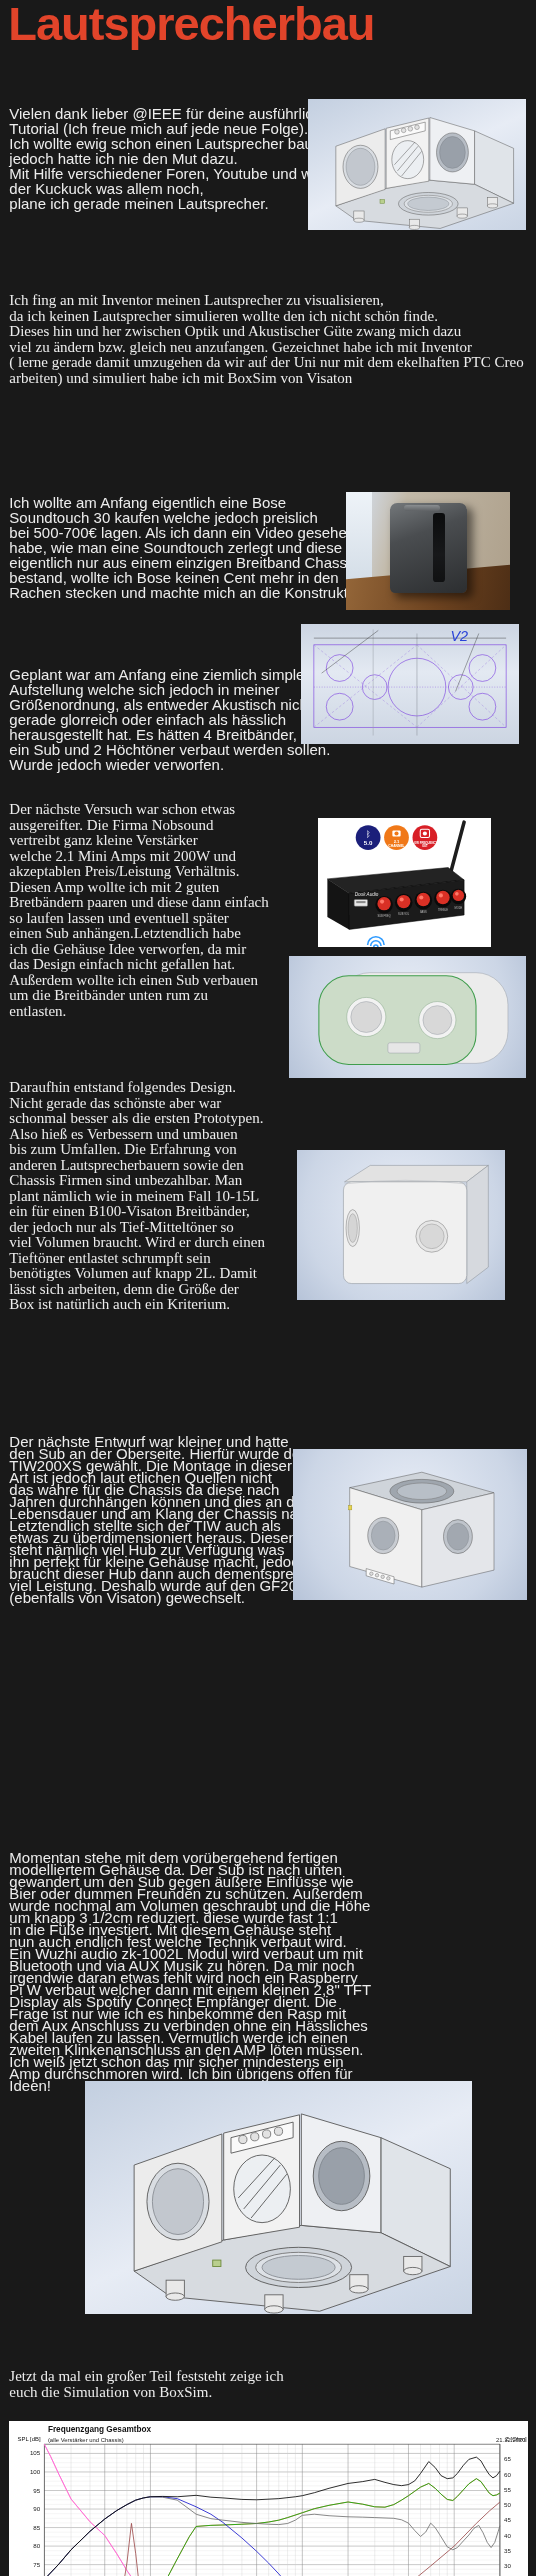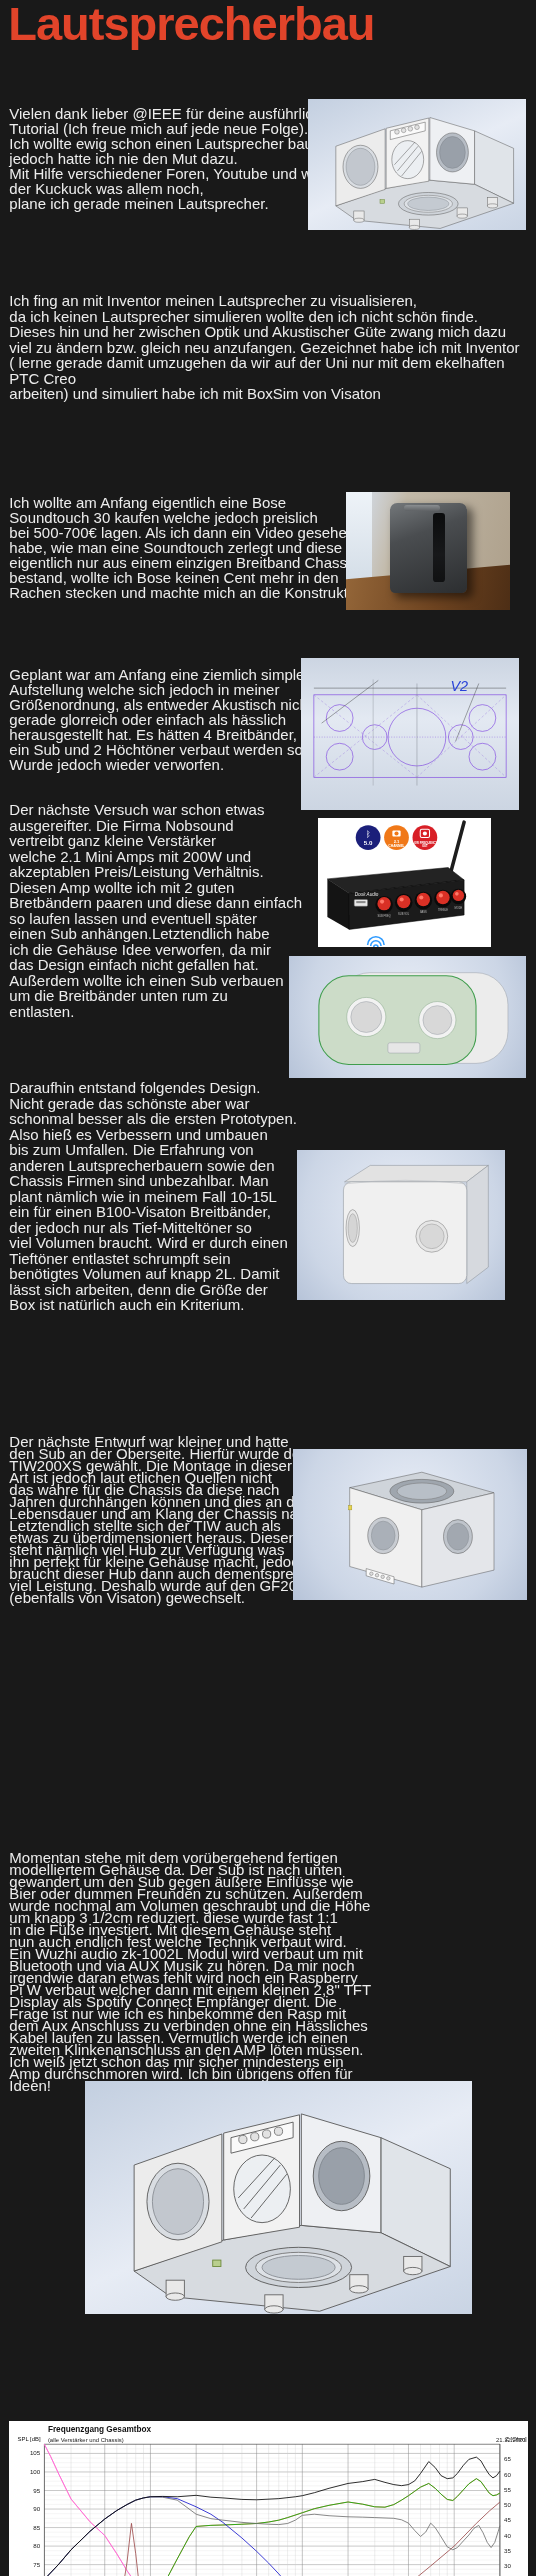--- a/index.html
+++ b/index.html
@@ -5,21 +5,21 @@
   :root{
     --bg:#191919; --accent:#e2442a; --body:#ededed;
   }
   html,body{margin:0;padding:0;background:var(--bg);}
   #page{position:relative;width:536px;height:3673px;background:var(--bg);
         font-family:"Liberation Sans","DejaVu Sans",sans-serif;overflow:hidden;}
   h1.title{position:absolute;left:8.2px;top:-4.1px;margin:0;font-size:47px;font-weight:bold;
            color:var(--accent);letter-spacing:-1px;}
   .para{position:absolute;left:9.3px;color:var(--body);font-size:15px;line-height:15px;
         white-space:pre-line;}
-  .lh30{line-height:15.5px;} .lh31{line-height:12px;}
+  .lh30{line-height:15.5px;font-family:Liberation Serif, serif;} .lh31{line-height:12px;}
   .imgbox{position:absolute;overflow:hidden;}
   .bg-cad{background:linear-gradient(155deg,#c3cfe0 0%,#e7ecf5 50%,#c9d4e4 100%);}
   .bg-blue{background:radial-gradient(circle at 50% 40%,#e9eef7 0%,#ccd6e6 70%,#b6c3d8 100%);}
   .bg-draw{background:linear-gradient(#ccd5e2,#e3e9f2 40%,#ccd5e2);}
   .bg-white{background:#ffffff;}
   svg{display:block;}
   svg text{font-family:"Liberation Sans","DejaVu Sans",sans-serif;}
   
   #chart-panel{position:absolute;left:8.8px;top:2421px;width:519px;height:278px;background:#fff;}
   
@@ -121,21 +121,21 @@
   </div>
 
   <div class="para" style="top:667px">Geplant war am Anfang eine ziemlich simple
 Aufstellung welche sich jedoch in meiner
 Größenordnung, als entweder Akustisch nicht
 gerade glorreich oder einfach als hässlich
 herausgestellt hat. Es hätten 4 Breitbänder,
 ein Sub und 2 Höchtöner verbaut werden sollen.
 Wurde jedoch wieder verworfen.</div>
 
-  <div class="imgbox bg-draw" style="left:301px;top:658px;width:218px;height:152px">
+  <div class="imgbox bg-draw" style="left:301px;top:624px;width:218px;height:120px">
     <svg viewBox="0 0 423 232" width="100%" height="100%">
       <g stroke="#7b3fe0" fill="none" stroke-width="1.2">
         <rect x="25" y="40" width="373" height="160"></rect>
         <circle cx="75" cy="85" r="26"></circle>
           <circle cx="75" cy="160" r="26"></circle>
         <circle cx="352" cy="85" r="26"></circle>
           <circle cx="352" cy="160" r="26"></circle>
         <circle cx="143" cy="122" r="24"></circle>
           <circle cx="310" cy="122" r="24"></circle>
         <circle cx="225" cy="122" r="56"></circle>
@@ -343,20 +343,22 @@
 Ich weiß jetzt schon das mir sicher mindestens ein
 Amp durchschmoren wird. Ich bin übrigens offen für
 Ideen!</div>
 
   <div class="imgbox bg-cad" style="left:85px;top:2081px;width:387px;height:233px">
     <svg viewBox="0 0 420 255" width="100%" height="100%">
         <use href="#cadbox"></use>
       </svg>
   </div>
 
+  <div class="para lh30" style="top:2369px">Jetzt da mal ein großer Teil feststeht zeige ich
+euch die Simulation von BoxSim.</div>
 
   <div id="chart-panel">
     <svg id="chart" viewBox="0 0 1007 540" width="519" height="278">
         <line x1="68" y1="459.0" x2="953" y2="459.0" stroke="#969696" stroke-width="1"></line>
         <line x1="68" y1="450.0" x2="953" y2="450.0" stroke="#e3e3e3" stroke-width="0.7"></line>
         <line x1="68" y1="441.0" x2="953" y2="441.0" stroke="#e3e3e3" stroke-width="0.7"></line>
         <line x1="68" y1="432.0" x2="953" y2="432.0" stroke="#e3e3e3" stroke-width="0.7"></line>
         <line x1="68" y1="423.0" x2="953" y2="423.0" stroke="#969696" stroke-width="1"></line>
         <line x1="68" y1="414.0" x2="953" y2="414.0" stroke="#e3e3e3" stroke-width="0.7"></line>
         <line x1="68" y1="405.0" x2="953" y2="405.0" stroke="#e3e3e3" stroke-width="0.7"></line>

